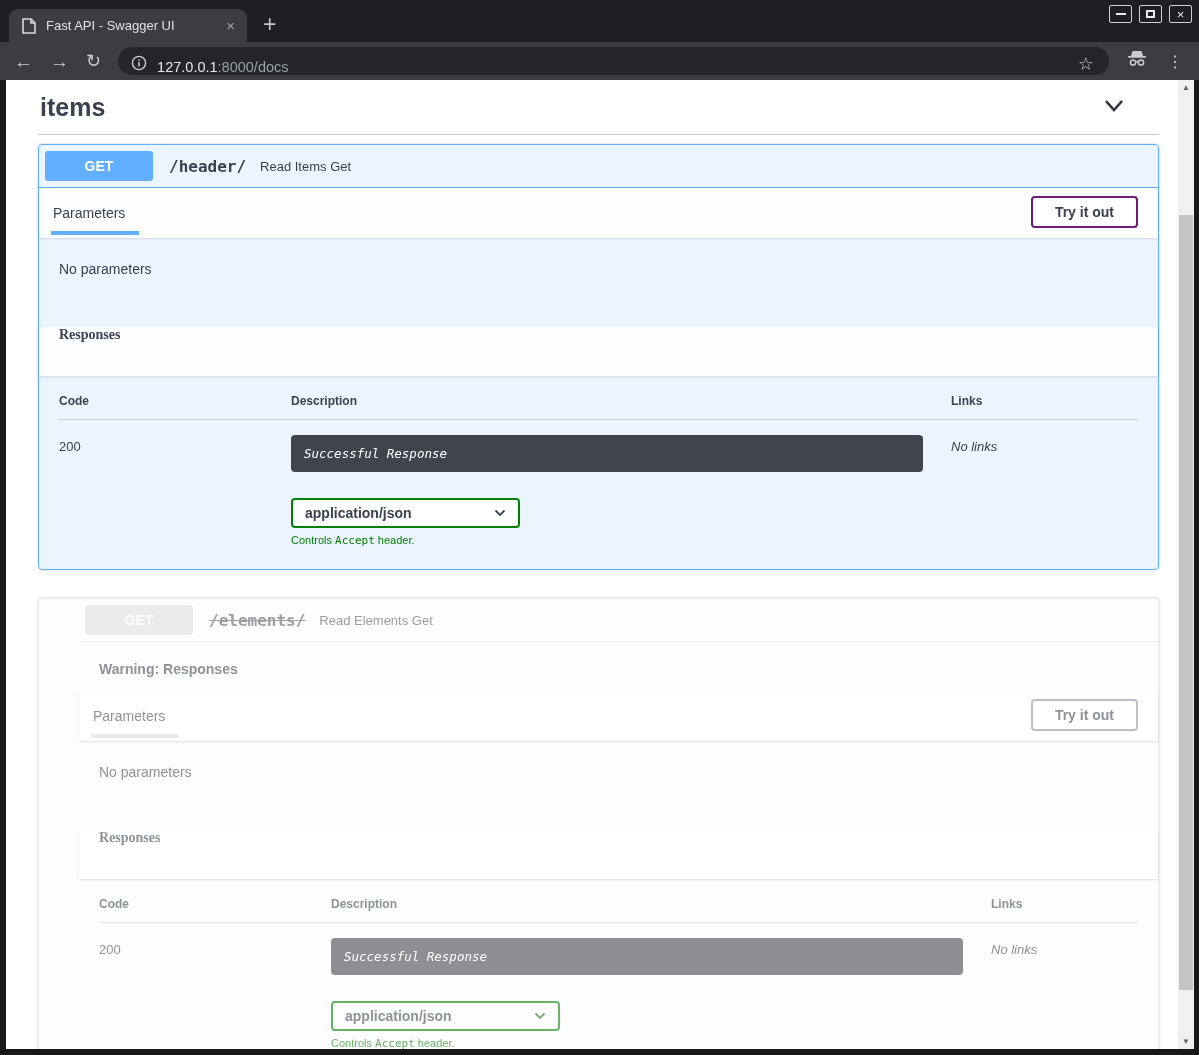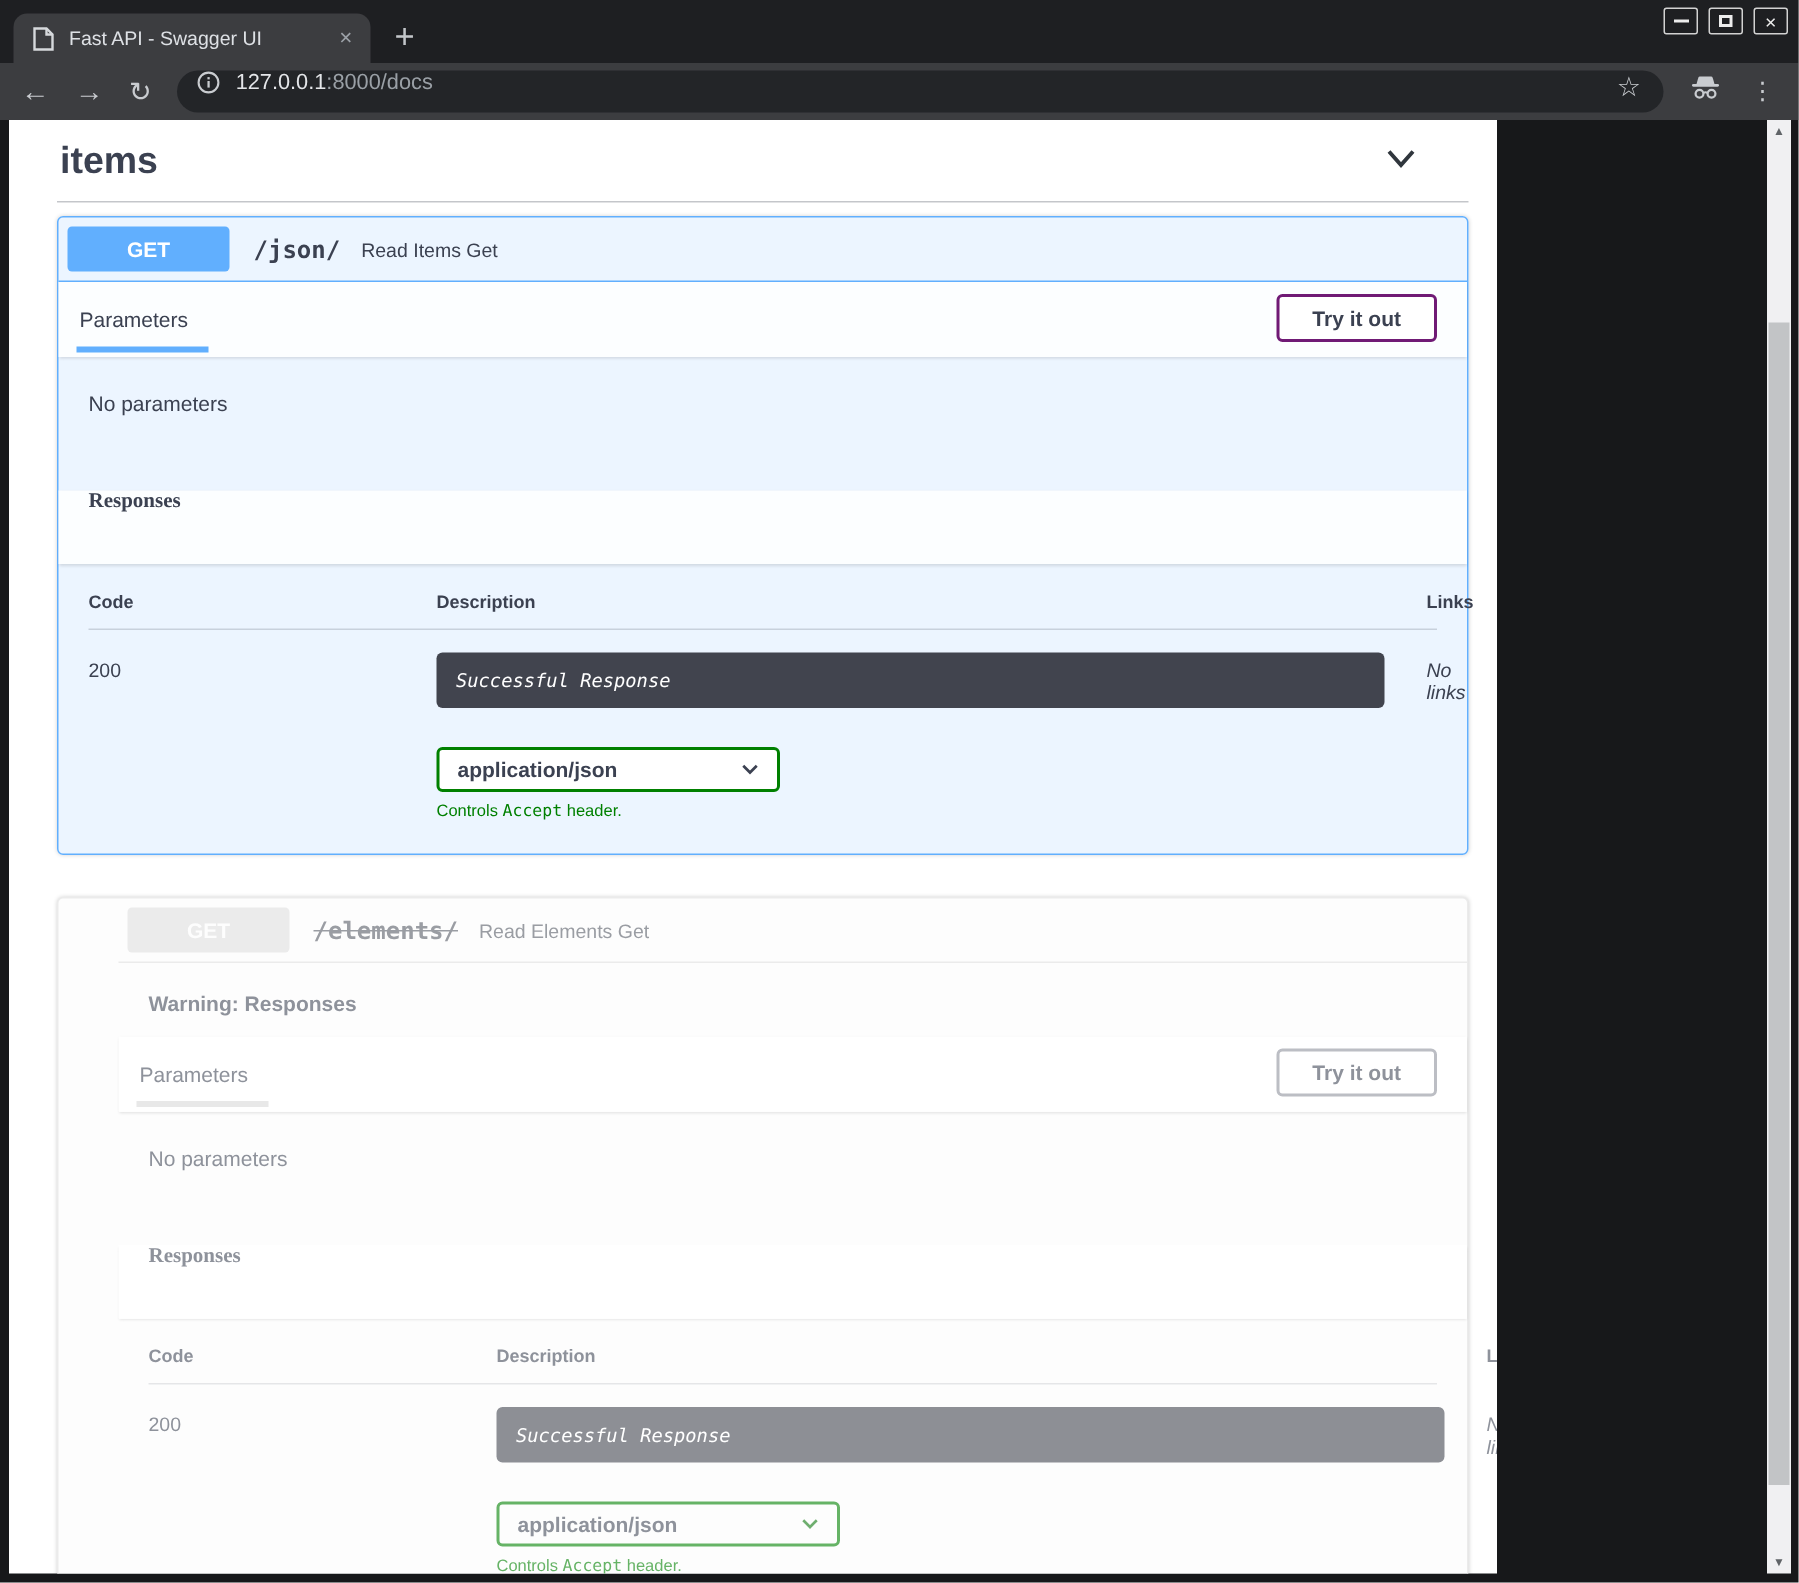--- a/index.html
+++ b/index.html
@@ -15,27 +15,27 @@
   .tab-title { flex:1; color:#dee1e5; font-size:13px; white-space:nowrap; overflow:hidden; }
   .tab-close { color:#9ca1a7; font-size:15px; padding:0 6px; line-height:1; }
   .newtab { color:#c3c6ca; font-size:23px; font-weight:300; margin:0 0 6px 16px; line-height:1; }
   .win-controls { position:absolute; top:5px; right:7px; display:flex; gap:7px; }
   .win-btn { width:23px; height:18px; border:1px solid #d2d2d2; border-radius:2px; color:#ececec; display:flex; align-items:center; justify-content:center; background:transparent; font-size:13px; line-height:1; }
   .min-bar { width:10px; border-bottom:2px solid #ececec; display:block; }
   .max-sq { width:9px; height:8px; border:2px solid #ececec; display:block; }
   .toolbar { height:38px; background:var(--toolbar-dark,#3c3d40); display:flex; align-items:center; padding:0 14px; gap:17px; }
   .nav-ico { color:#c9ccd0; font-size:19px; line-height:1; }
   .reload-ico { font-size:18px; }
-  .omnibox { flex:1; height:28px; background:#232528; border-radius:14px; display:flex; align-items:flex-start; padding:0 7px 0 13px; gap:10px; }
+  .omnibox { flex:1; height:28px; background:#232528; border-radius:14px; display:flex; align-items:flex-end; padding:0 7px 0 13px; gap:10px; }
   .url { font-size:14.5px; color:#9aa0a6; flex:1; }
   .url .host { color:#e4e6e9; }
   .star-ico { color:#c9ccd0; font-size:18px; padding:0 8px; }
   .kebab-ico { color:#c9ccd0; font-size:16px; letter-spacing:0; padding:0 2px; }
   
-  .page { position:absolute; top:80px; left:6px; width:992px; height:969px; background:#fff; overflow:hidden; color:var(--text-dark,#3b4151); }
+  .page { position:absolute; top:80px; left:6px; width:1172px; height:969px; background:#fff; overflow:hidden; color:var(--text-dark,#3b4151); }
   .page-inner { padding:0 19px 0 26px; }
   .section-head { margin-top:13px; display:flex; justify-content:space-between; align-items:center; padding:0 30px 0 8px; }
   .section-title { font-size:25px; font-weight:bold; margin:0; color:var(--text-dark,#3b4151); }
   .chev-btn { background:none; border:none; padding:4px; cursor:pointer; }
   .sec-divider { border:none; border-bottom:1px solid rgba(59,65,81,.3); margin:12px 0 0 6px; }
   
   .opblock { border-radius:4px; margin:9px 0 0 6px; box-shadow:0 0 3px rgba(0,0,0,.18); }
   .op-live { border:1px solid var(--get-blue,#61affe); background:rgba(97,175,254,.12); }
   .op-deprecated { border:1px solid #ebebeb; background:#fdfdfd;padding-left:40px; }
   .op-summary { display:flex; align-items:center; padding:6px; border-bottom:1px solid; }
@@ -143,21 +143,21 @@
         <svg width="22" height="14" viewBox="0 0 22 14">
             <path d="M3 2 L11 11 L19 2" fill="none" stroke="#30363d" stroke-width="2.6"></path>
           </svg>
       </button>
     </div>
     <hr class="sec-divider">
 
     <div class="opblock op-live">
       <div class="op-summary">
         <span class="method">GET</span>
-        <span class="path">/json/</span>
+        <span class="path">/header/</span>
         <span class="op-desc">Read Items Get</span>
       </div>
       <div class="sec-head">
         <span class="tab-pill">Parameters</span>
         <button class="tryout">Try it out</button>
       </div>
       <div class="body-pad">No parameters</div>
       <div class="resp-head">
         <span class="resp-label">Responses</span>
       </div>

